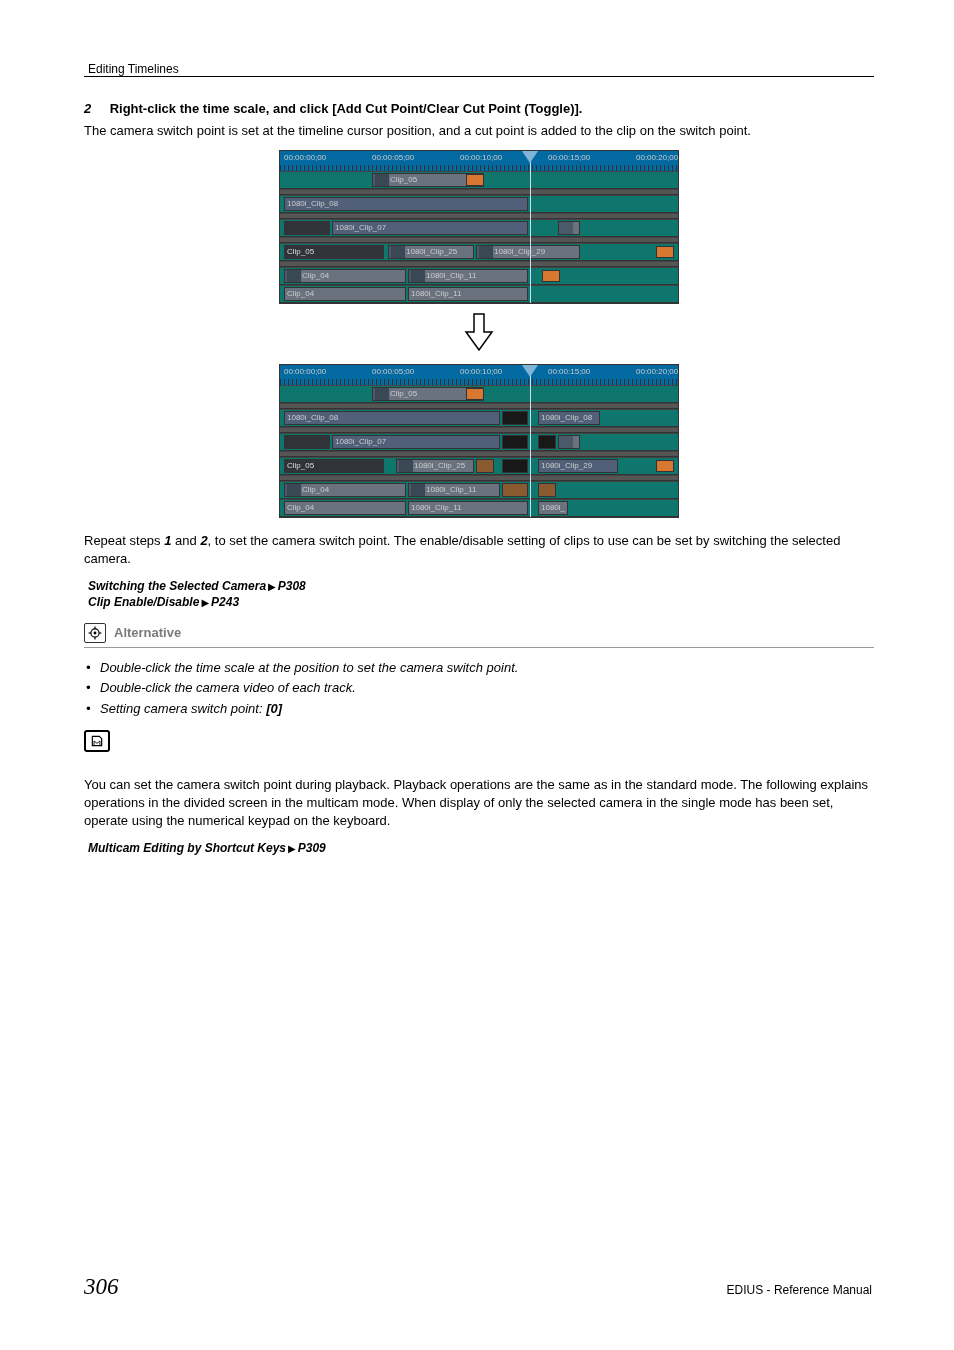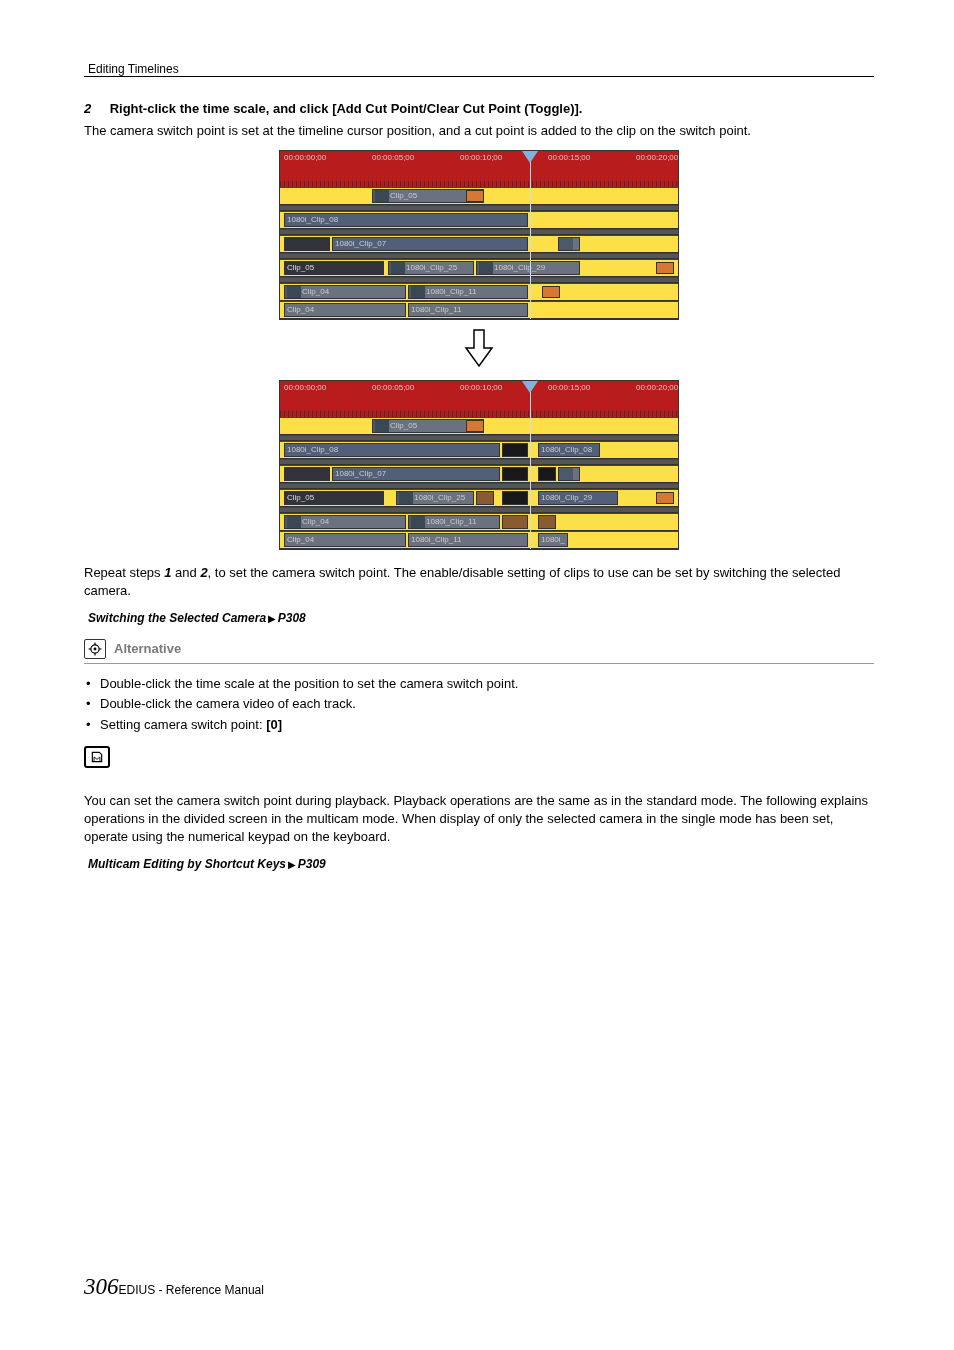--- a/index.html
+++ b/index.html
@@ -6,54 +6,54 @@
   html, body { width: 954px; height: 1350px; background: #fff; font-family: Arial, Helvetica, sans-serif; color: #000; }
   .page { width: 954px; height: 1350px; position: relative; padding: 62px 80px 0 84px; }
   .header-label { font-size: 12px; padding-left: 4px; }
   .header-rule { border: none; border-top: 1px solid #000; margin-bottom: 24px; }
   .step-line { font-size: 13px; margin-bottom: 6px; }
   .step-num { font-style: italic; font-weight: bold; display: inline-block; width: 22px; }
   .step-text { font-weight: bold; }
   .para { font-size: 13px; line-height: 1.4; margin-bottom: 10px; }
   .figure-wrap { text-align: center; margin: 10px 0 14px 0; }
   .timeline { width: 400px; display: inline-block; background: #606068; border: 1px solid #333; text-align: left; font-size: 9px; color: #bbb; position: relative; }
-  .ruler { height: 36px; background: #b91c1c; position: relative; overflow: hidden; padding-left: 12px; }
+  .ruler { height: 20px; background: #0369a1; position: relative; overflow: hidden; padding-left: 12px; }
   .ruler-tick { position: absolute; top: 2px; font-size: 8px; color: #ccc; }
   .ruler-marks { position: absolute; bottom: 0; left: 0; right: 0; height: 6px; background: repeating-linear-gradient(90deg, #333 0, #333 1px, transparent 1px, transparent 4px); }
   .playhead { position: absolute; top: 0; width: 0; height: 0; border-left: 8px solid transparent; border-right: 8px solid transparent; border-top: 12px solid #7fb4d8; z-index: 5; }
   .playline { position: absolute; top: 10px; bottom: 0; width: 1px; background: #cde; z-index: 4; }
-  .track { height: 18px; background: #fde047; border-top: 1px solid #444; border-bottom: 1px solid #333; position: relative; }
+  .track { height: 18px; background: #0f766e; border-top: 1px solid #444; border-bottom: 1px solid #333; position: relative; }
   .track.sep { height: 6px; background: #555; }
   .clip { position: absolute; top: 1px; height: 14px; background: #6a7280; border: 1px solid #333; font-size: 8px; line-height: 12px; padding-left: 2px; color: #ccc; overflow: hidden; white-space: nowrap; }
   .clip.thumb { background: linear-gradient(90deg, #4a5a6a 0 14px, #6a7280 14px 100%); }
   .clip.dark { background: #30343a; color: #ddd; }
   .clip.blue { background: #516078; }
   .clip.blk { background: #181818; border: 1px solid #333; }
   .clip.orange { background: #8a5a30; }
   .clip-icon { width: 14px; height: 12px; background: #3a4856; display: inline-block; vertical-align: top; margin-right: 1px; }
   .little-orange { position: absolute; width: 18px; height: 12px; top: 2px; background: #d87830; border: 1px solid #333; }
   .big-arrow { display: inline-block; margin: 8px 0; }
   .xref { font-size: 12px; font-style: italic; font-weight: bold; margin: 2px 4px; }
   .xref .tri { font-style: normal; font-weight: normal; font-size: 10px; margin: 0 2px; }
   .alt-head { margin-top: 14px; display: flex; align-items: center; gap: 8px; margin-bottom: 4px; }
   .alt-icon { width: 22px; height: 20px; border: 1px solid #333; border-radius: 2px; display: flex; align-items: center; justify-content: center; }
   .alt-icon svg { width: 14px; height: 14px; }
   .alt-label { font-size: 13px; font-weight: bold; color: #7a7a7a; }
   .alt-rule { border: none; border-top: 1px solid #999; margin-bottom: 10px; }
-  .bullets { list-style: none; margin-bottom: 10px; }
+  .bullets { list-style: none; margin-bottom: 10px; font-style: italic; }
   .bullets li { font-size: 13px; padding-left: 16px; position: relative; line-height: 1.6; }
   .bullets li::before { content: "•"; position: absolute; left: 2px; }
   .key { font-weight: bold; }
   .note-row { display: flex; align-items: flex-start; gap: 10px; margin: 10px 0 24px 0; }
   .note-icon { width: 26px; height: 22px; border: 2px solid #000; border-radius: 3px; display: flex; align-items: center; justify-content: center; flex-shrink: 0; }
   .note-icon svg { width: 14px; height: 14px; }
   .note-text { font-size: 13px; line-height: 1.5; padding-top: 2px; }
   .note-text::before { content: "• "; }
   h2.section { font-size: 20px; font-weight: bold; margin: 14px 0 16px 0; }
-  .footer { position: absolute; bottom: 50px; left: 84px; right: 82px; display: flex; justify-content: flex-start; align-items: baseline; }
+  .footer { position: absolute; bottom: 50px; left: 84px; right: 82px; display: flex; justify-content: space-between; align-items: baseline; }
   .page-num { font-family: 'Times New Roman', Times, serif; font-style: italic; font-size: 23px; }
   .manual { font-size: 12px; }
 </style>
 </head>
 <body>
 
 <div class="page">
   <div class="header-label">Editing Timelines</div>
   <hr class="header-rule">
 
@@ -170,20 +170,23 @@
     </div>
 
   </div>
 
   <div class="para">
     <span>Repeat steps </span><span style="font-style:italic;font-weight:bold">1</span><span> and </span><span style="font-style:italic;font-weight:bold">2</span><span>, to set the camera switch point. The enable/disable setting of clips to use can be set by switching the selected camera.</span>
   </div>
 
   <div class="xref">
     <span>Switching the Selected Camera</span><span class="tri">▶</span><span>P308</span>
+  </div>
+  <div class="xref">
+    <span>Clip Enable/Disable</span><span class="tri">▶</span><span>P243</span>
   </div>
 
   <div class="alt-head">
     <div class="alt-icon">
       <svg viewBox="0 0 24 24">
           <circle cx="12" cy="12" r="7" fill="none" stroke="#000" stroke-width="2"></circle>
           <circle cx="12" cy="12" r="2.5" fill="#000"></circle>
           <line x1="12" y1="1" x2="12" y2="5" stroke="#000" stroke-width="2"></line>
           <line x1="12" y1="19" x2="12" y2="23" stroke="#000" stroke-width="2"></line>
           <line x1="1" y1="12" x2="5" y2="12" stroke="#000" stroke-width="2"></line>

